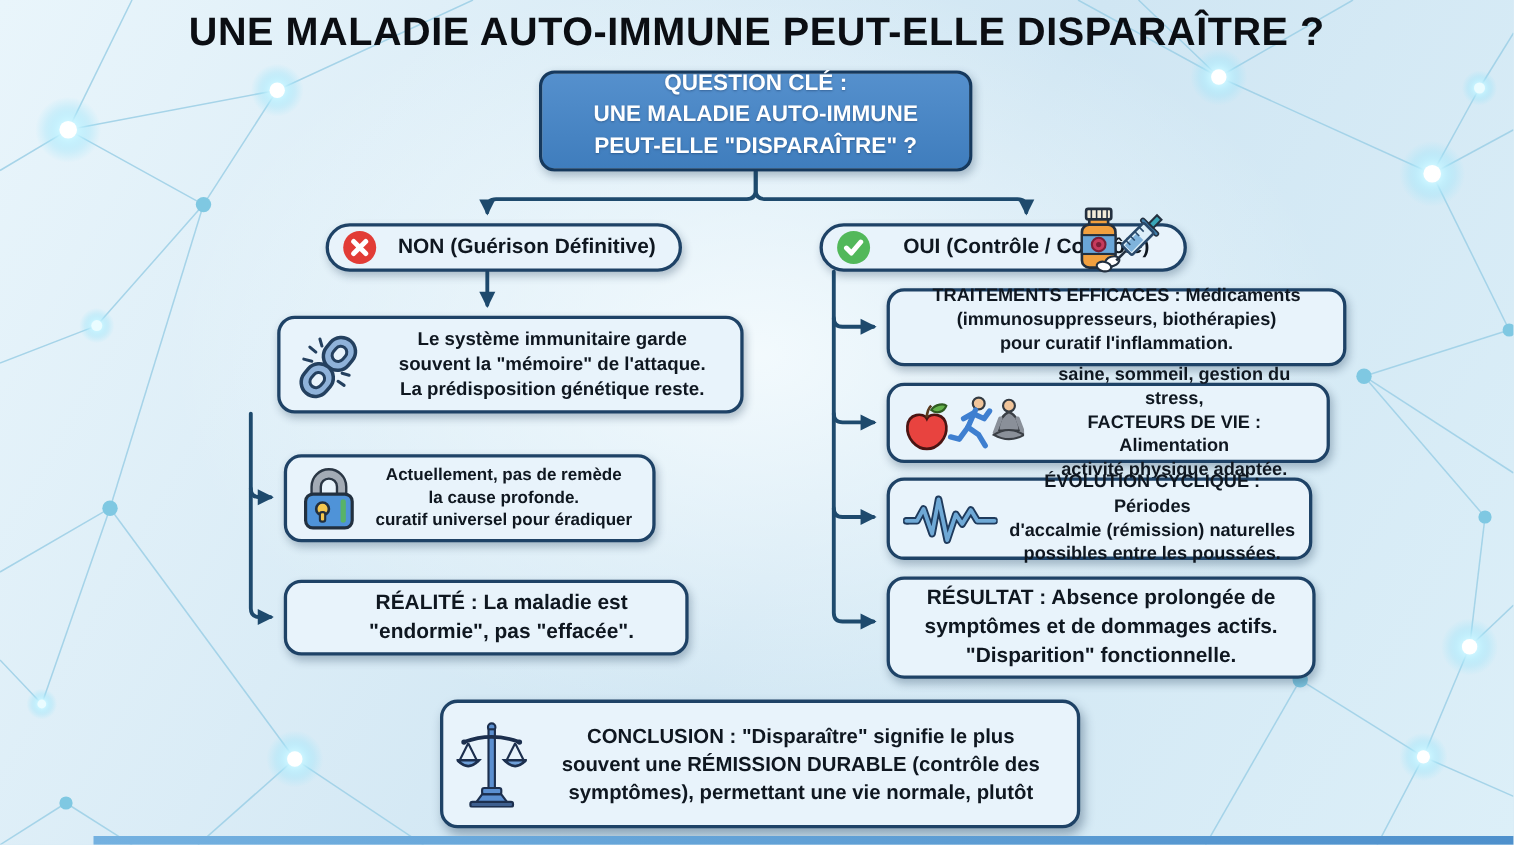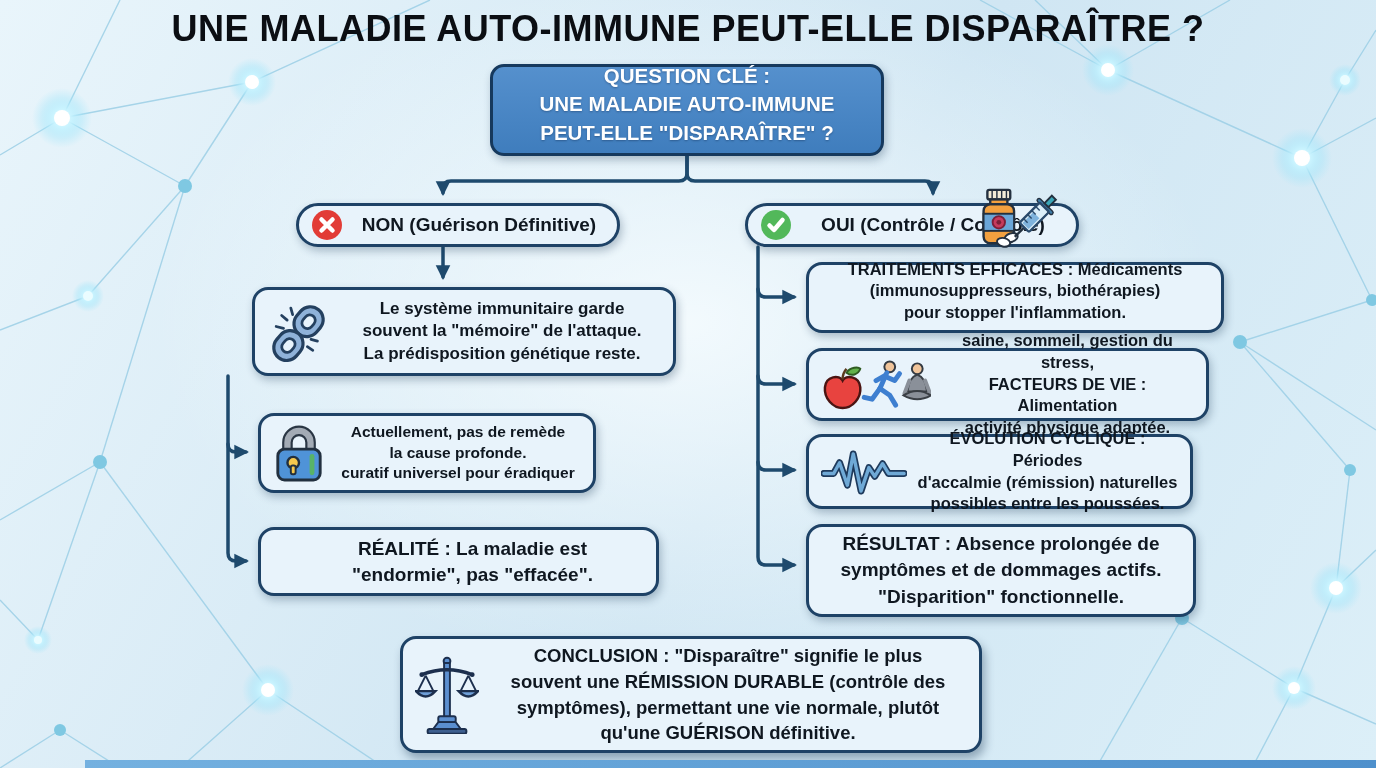--- a/index.html
+++ b/index.html
@@ -34,21 +34,21 @@
     left:490px;top:64px;width:394px;height:92px;
     background:linear-gradient(180deg,#5590cd,#3f7dbd);
     border-color:#16395d;border-radius:14px;color:#ffffff;
     font-size:20.5px;line-height:1.38;flex-direction:column;gap:0;
     text-shadow:0 1px 2px rgba(10,30,60,.35);
   }
   #pill-non{left:296px;top:203px;width:324px;height:44px;font-size:19px;}
   #pill-oui{left:745px;top:203px;width:334px;height:44px;font-size:19px;}
   #card-memory{left:208px;top:287px;width:424px;height:89px;font-size:17px;line-height:1.32;margin-left:44px;}
   #card-nocure{left:258px;top:413px;width:338px;height:80px;font-size:15.5px;line-height:1.35;}
-  #card-reality{left:258px;top:527px;width:401px;height:69px;font-size:19px;line-height:1.35;padding-left:40px;}
+  #card-reality{left:258px;top:527px;width:368px;height:69px;font-size:19px;line-height:1.35;padding-left:40px;}
   #card-treat{left:806px;top:262px;width:418px;height:71px;font-size:16.5px;line-height:1.32;flex-direction:column;}
   #card-life{left:806px;top:348px;width:403px;height:73px;font-size:16.5px;line-height:1.32;}
   #card-cycle{left:806px;top:434px;width:387px;height:75px;font-size:16.5px;line-height:1.32;}
   #card-result{left:806px;top:524px;width:390px;height:93px;font-size:19px;line-height:1.38;}
   #card-concl{left:400px;top:636px;width:582px;height:117px;font-size:18.5px;line-height:1.38;
     box-shadow:3px 6px 10px rgba(25,55,85,.38);}
   .bottom-bar{
     position:absolute;left:85px;top:760px;width:1291px;height:8px;z-index:2;
     background:linear-gradient(90deg,#74b1e0,#4e90cc);
   }
@@ -266,21 +266,21 @@
         <rect x="52" y="13" width="22" height="4" rx="2" fill="#3f7ca8" stroke="#23303f" stroke-width="1.5"></rect>
         <rect x="60" y="2" width="6" height="11" fill="#3aa6b8" stroke="#23303f" stroke-width="2"></rect>
         <rect x="56" y="16" width="14" height="30" rx="2" fill="#dceff9" stroke="#2a4a6b" stroke-width="2.5"></rect>
         <rect x="58.5" y="28" width="9" height="16" fill="#7fb3dc"></rect>
         <path d="M56 22 h6 M56 28 h6 M56 34 h6 M56 40 h6" stroke="#2a4a6b" stroke-width="1.5"></path>
       </g>
     </svg>
     <div class="txt">
       <div>TRAITEMENTS EFFICACES : Médicaments</div>
       <div>(immunosuppresseurs, biothérapies)</div>
-      <div>pour stopper l'inflammation.</div>
+      <div>pour curatif l'inflammation.</div>
     </div>
   </div>
 
   <div class="card" id="card-life">
     <svg class="icon" width="110" height="57" viewBox="0 0 112 58">
       <g>
         <path d="M22 25 C19 19 5 20 4 32 C3 43 12 53 22 53 C32 53 41 43 40 32 C39 20 25 19 22 25 Z" fill="#e8433f" stroke="#4a1412" stroke-width="2.5"></path>
         <path d="M22 24 C22 19 23 16 26 13" fill="none" stroke="#5a3a1e" stroke-width="2.5"></path>
         <path d="M26 17 C30 11 38 11 40 13 C38 19 31 21 26 17 Z" fill="#63b14a" stroke="#2f5c22" stroke-width="2"></path>
       </g>
@@ -341,18 +341,17 @@
       <path d="M55 20 L47 36 M55 20 L63 36" stroke="#1c2f4e" stroke-width="2"></path>
       <path d="M45 36 Q55 47 65 36 Z" fill="#6e9fd8" stroke="#1c2f4e" stroke-width="2.5"></path>
       <rect x="24" y="62" width="18" height="6" rx="2" fill="#5b8fd0" stroke="#1c2f4e" stroke-width="2"></rect>
       <path d="M18 76 L48 76 L42 68 L24 68 Z" fill="#5b8fd0" stroke="#1c2f4e" stroke-width="2"></path>
       <rect x="13" y="75" width="40" height="5" rx="2" fill="#3e5f8f" stroke="#1c2f4e" stroke-width="2"></rect>
     </svg>
     <div class="txt">
       <div>CONCLUSION : "Disparaître" signifie le plus</div>
       <div>souvent une RÉMISSION DURABLE (contrôle des</div>
       <div>symptômes), permettant une vie normale, plutôt</div>
-      <div>qu'une GUÉRISON définitive.</div>
     </div>
   </div>
 
   <div class="bottom-bar"></div>
 </div>
 
 </body></html>

